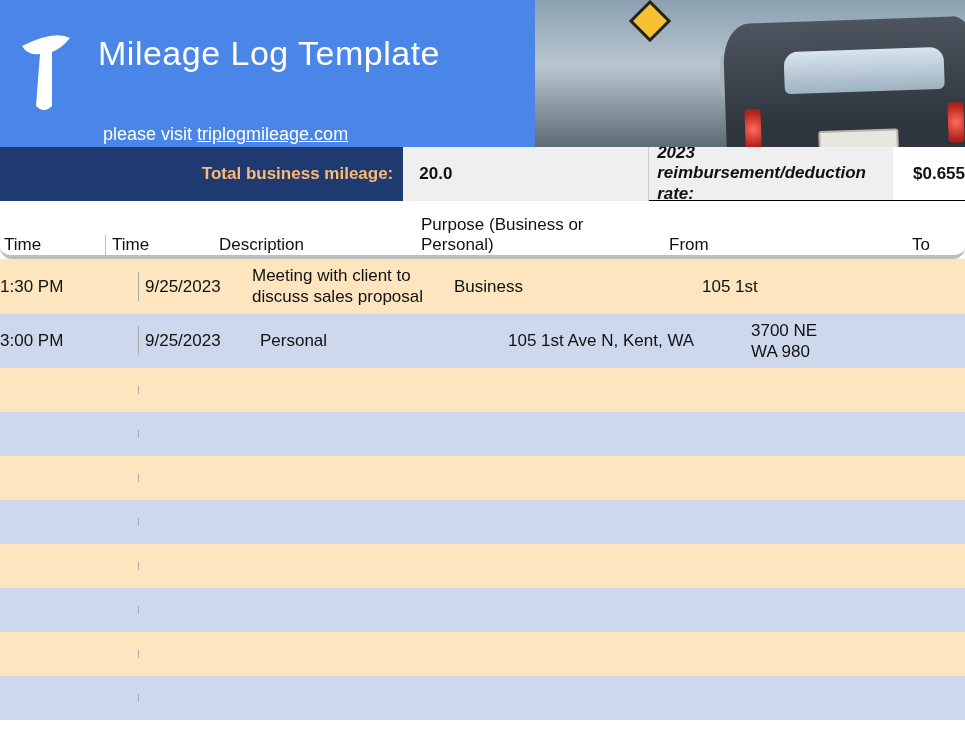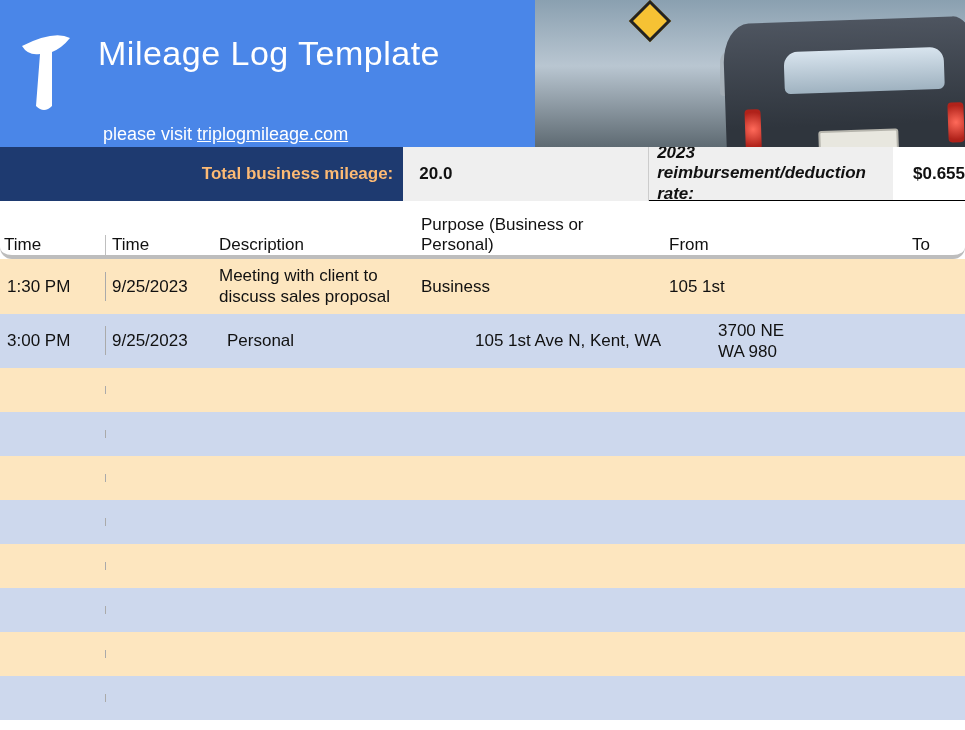--- a/index.html
+++ b/index.html
@@ -173,22 +173,22 @@
     display: flex;
     min-height: 44px;
     font-size: 17px;
     align-items: center;
   }
   .row .cell {
     padding: 4px 6px;
     line-height: 1.25;
     overflow: hidden;
   }
-  .row .c-time { padding-left: 7px; }
-  .row .c-date { border-left: 1px solid #aaa; }
+  .row .c-time { padding-left: 0; }
+  .row .c-date { border-left: 1px solid #aaa; margin-left: 33px; }
   .row.odd  { background: #fde6bf; }
   .row.even { background: #cdd8ed; }
   .row.tall { min-height: 44px; padding-top: 2px; padding-bottom: 2px; }
 
 </style>
 </head>
 <body>
 
 <div class="banner">
   <div class="banner-left">

